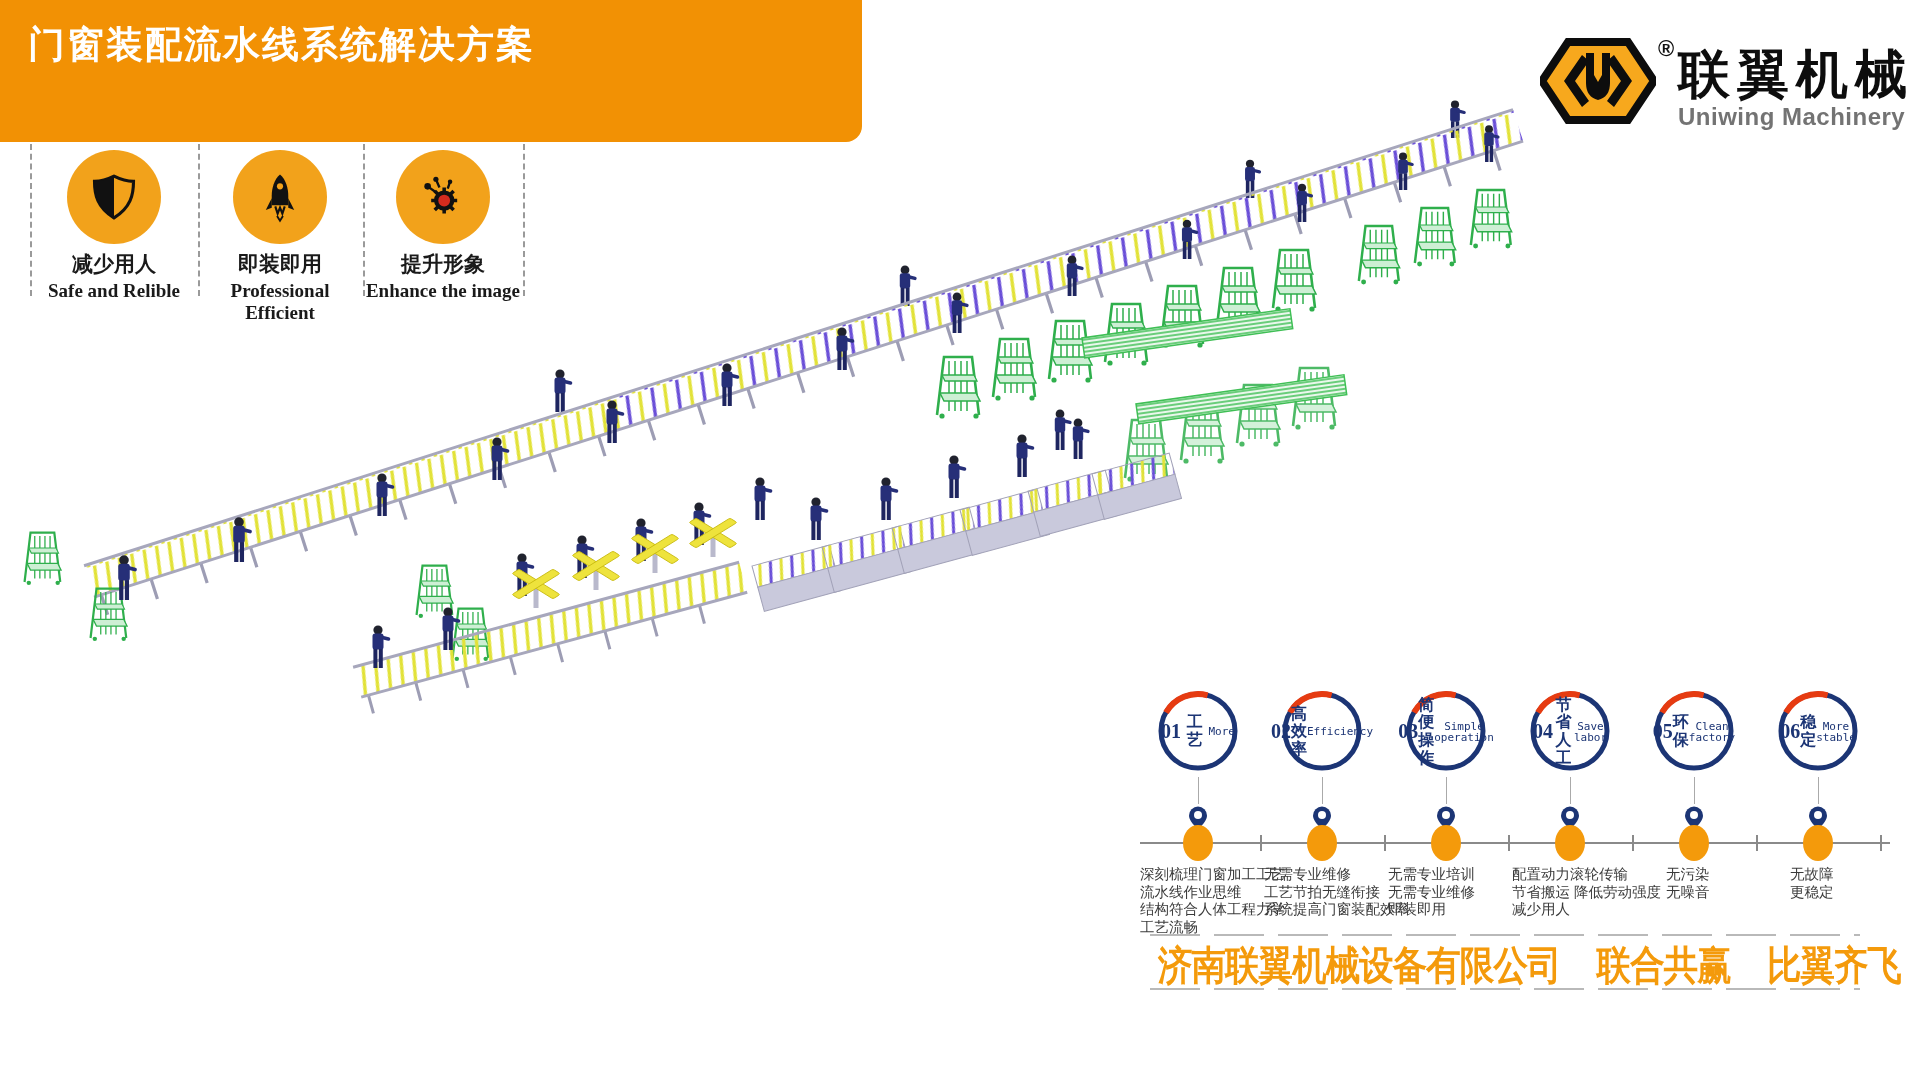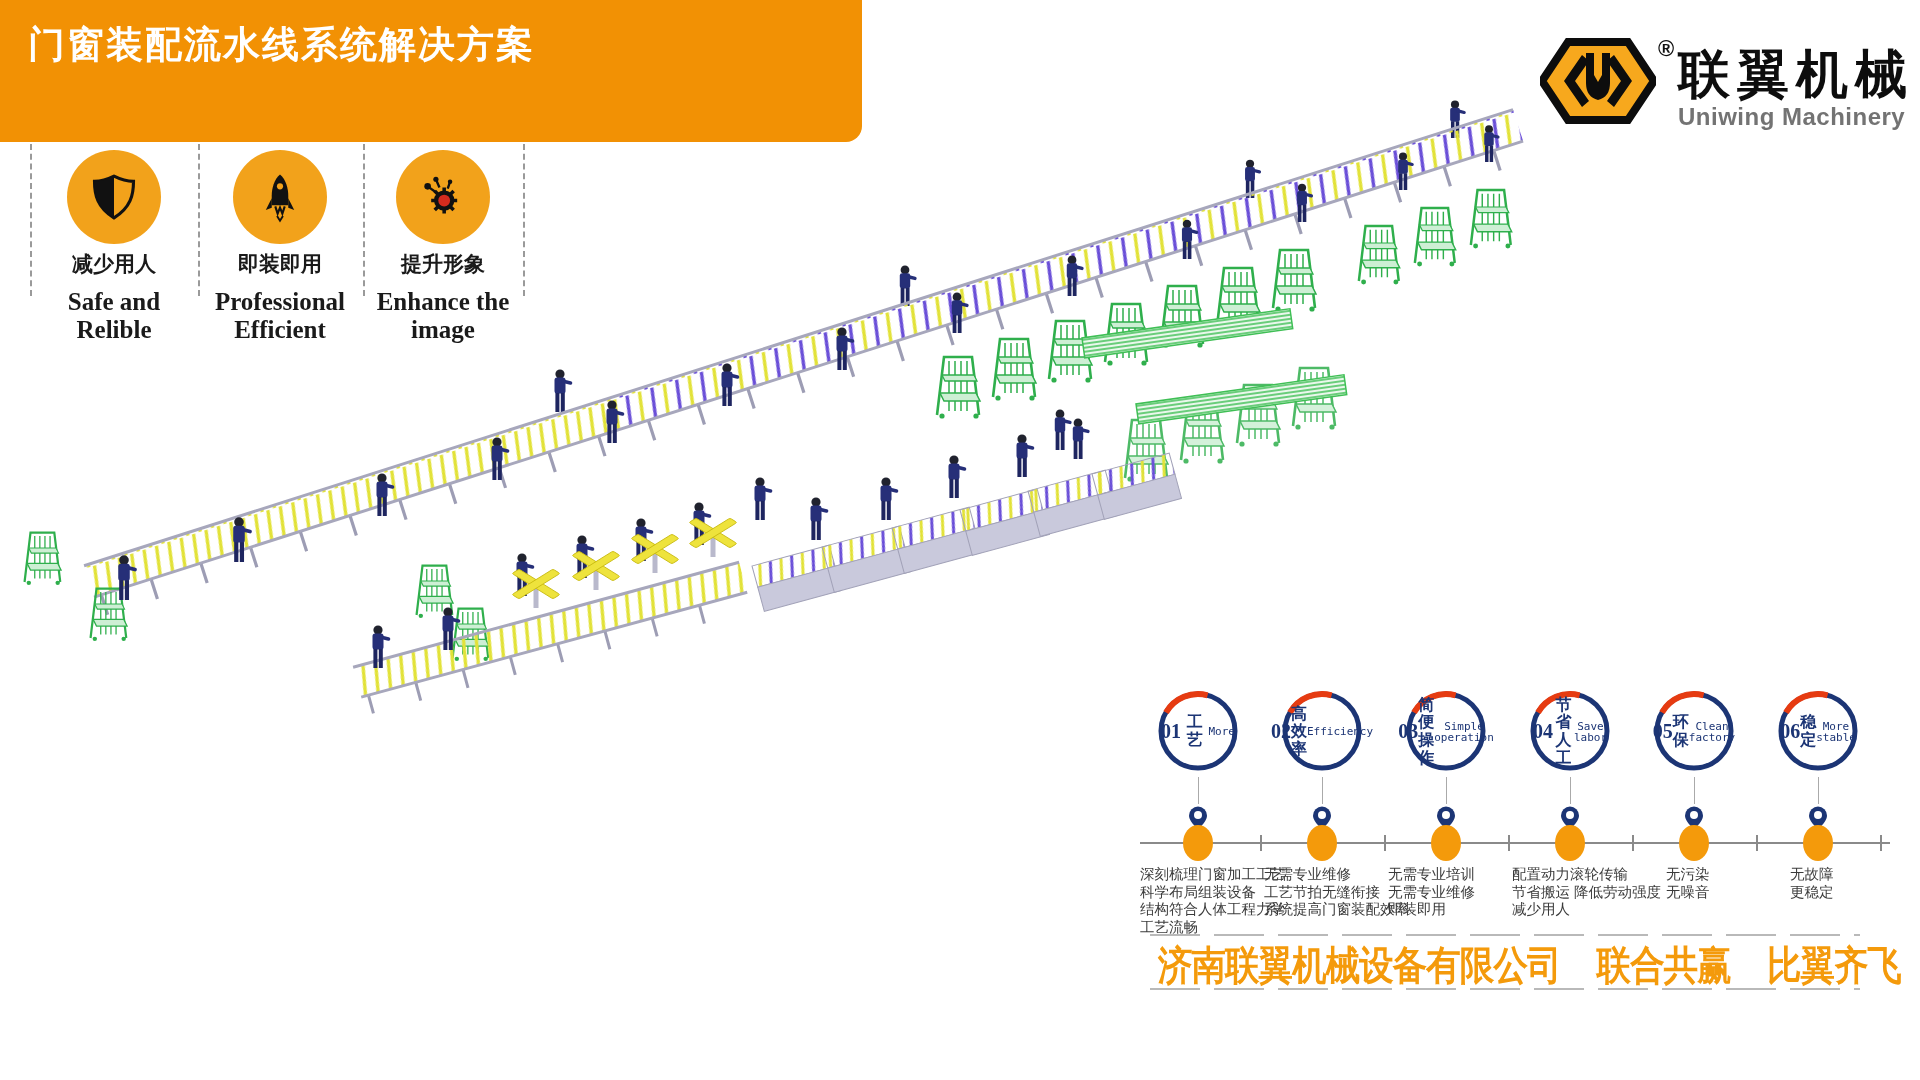--- a/index.html
+++ b/index.html
@@ -19,21 +19,21 @@
   .logo-text .zh{font-size:52px;font-weight:900;color:#0d0d0d;letter-spacing:7px;line-height:1.0;}
   .logo-text .en{font-size:24px;font-weight:bold;color:#737373;letter-spacing:0.5px;margin-top:3px;}
 
   
   .badges{position:absolute;left:0;top:142px;height:160px;z-index:5;}
   .vsep{position:absolute;top:2px;height:152px;border-left:2px dashed #9a9a9a;}
   .badge{position:absolute;top:0;width:166px;text-align:center;}
   .badge .circ{width:94px;height:94px;border-radius:50%;background:#F2A21B;margin:8px auto 6px auto;
                display:flex;align-items:center;justify-content:center;}
   .badge .zh{font-family:"Liberation Serif",serif;font-weight:bold;font-size:21px;color:#1a1a1a;}
-  .badge .en{font-family:"Liberation Serif",serif;font-weight:bold;font-size:25px;color:#1a1a1a;margin-top:10px;}
+  .badge .en{font-family:"Liberation Serif",serif;font-weight:bold;font-size:19px;color:#1a1a1a;margin-top:2px;}
 
   
   .illus{position:absolute;left:0;top:0;width:1920px;height:1080px;z-index:1;}
 
   
   .tl-circle{position:absolute;width:88px;height:88px;z-index:6;}
   .tl-circle svg{position:absolute;left:0;top:0;}
   .tl-txt{position:absolute;left:7px;top:7px;width:74px;height:74px;display:flex;flex-direction:row;
           align-items:center;justify-content:center;text-align:center;color:#1C3575;}
   .tl-txt .num{font-family:"Liberation Serif",serif;font-weight:bold;font-size:20px;line-height:1.05;}
@@ -408,21 +408,21 @@
   <div class="tl-tick" style="left:1880px"></div>
   <div class="tl-dot" style="left:1183px;top:825px"></div>
   <div class="tl-dot" style="left:1307px;top:825px"></div>
   <div class="tl-dot" style="left:1431px;top:825px"></div>
   <div class="tl-dot" style="left:1555px;top:825px"></div>
   <div class="tl-dot" style="left:1679px;top:825px"></div>
   <div class="tl-dot" style="left:1803px;top:825px"></div>
 
   <div class="tl-desc" style="left:1140px">
     <div>深刻梳理门窗加工工艺</div>
-    <div>科学布局组装设备</div>
+    <div>流水线作业思维</div>
     <div>结构符合人体工程力学</div>
     <div>工艺流畅</div>
   </div>
   <div class="tl-desc" style="left:1264px">
     <div>无需专业维修</div>
     <div>工艺节拍无缝衔接</div>
     <div>系统提高门窗装配效率</div>
   </div>
   <div class="tl-desc" style="left:1388px">
     <div>无需专业培训</div>

